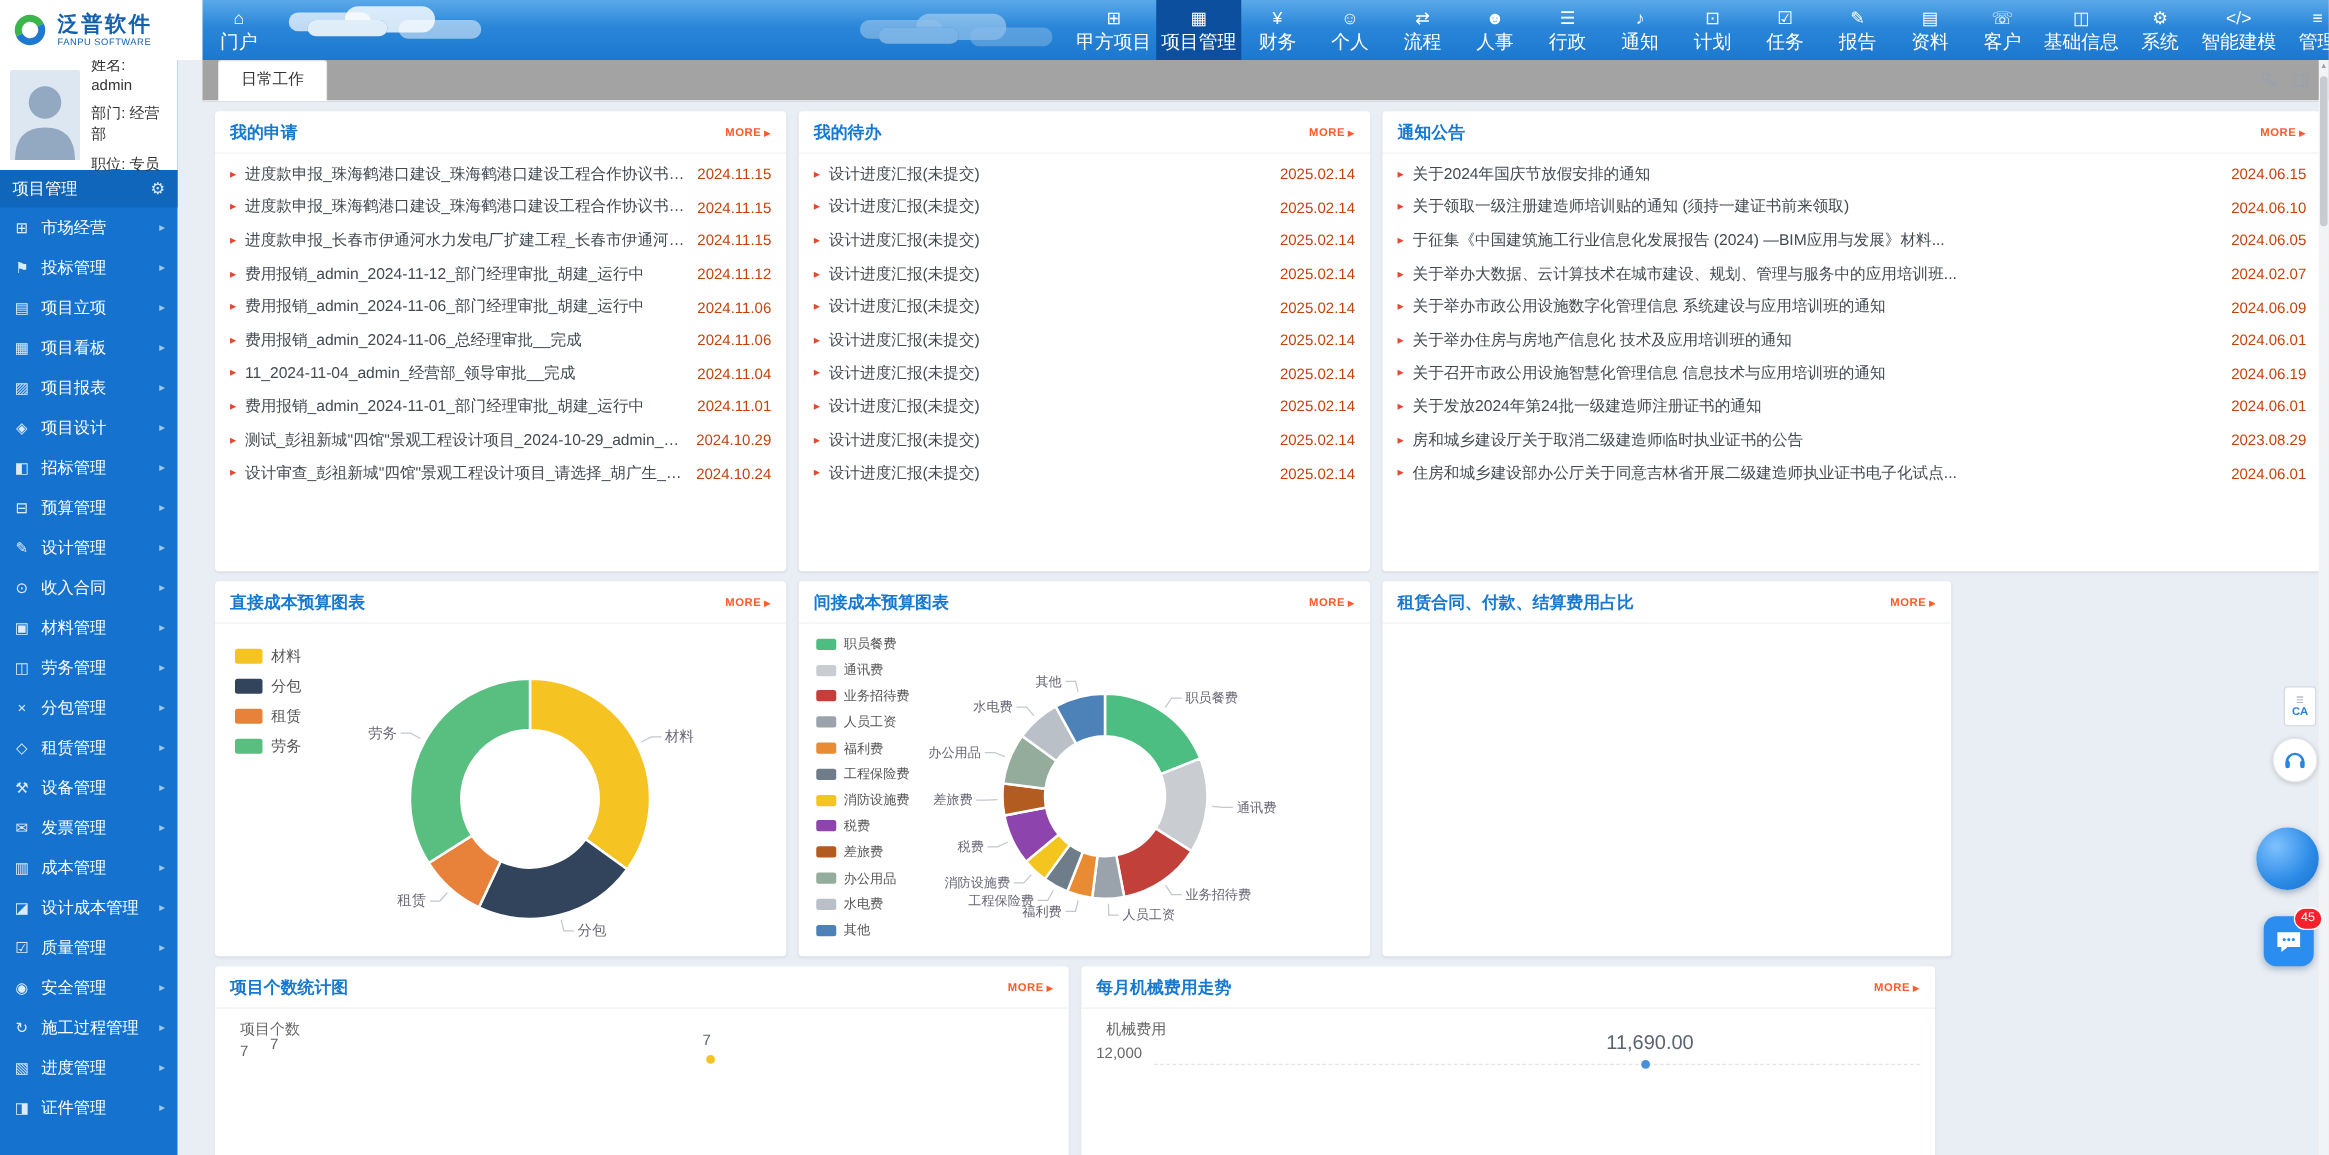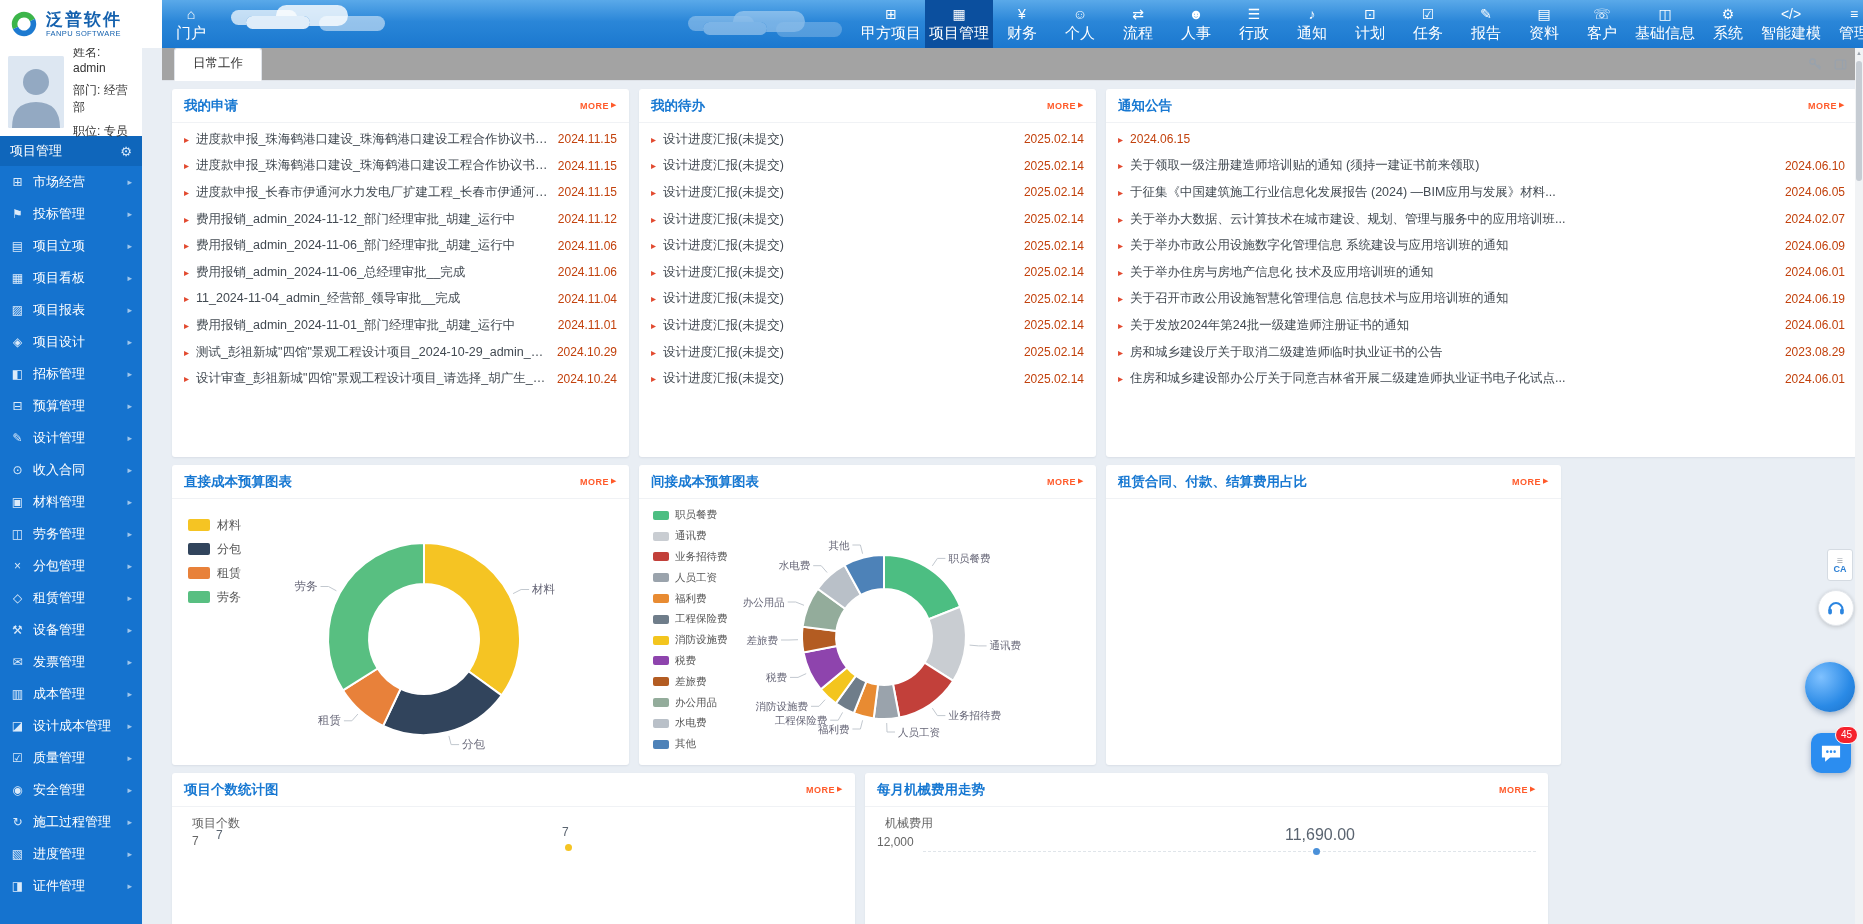--- a/index.html
+++ b/index.html
@@ -44,21 +44,21 @@
   .spacer{flex:1}
   .panel{background:#fff;border-radius:3px;box-shadow:0 1px 2px rgba(30,50,80,.08)}
   .w457{flex:0 0 457px;width:457px}
   .w455{flex:0 0 455px;width:455px}
   .w683{flex:0 0 683px;width:683px}
   .wfill{flex:1}
   .h305{height:368px}
   .h300{height:300px}
   .panel-head{height:34px;display:flex;align-items:center;justify-content:space-between;padding:0 12px;border-bottom:1px solid #f0f2f5}
   .panel-title{color:#1778d2;font-size:13.5px;font-weight:bold}
-  .more-btn{color:#ff5a2a;font-size:9px;font-weight:bold;letter-spacing:.5px;cursor:pointer;display:flex;align-items:flex-start;gap:2px}
+  .more-btn{color:#ff5a2a;font-size:9px;font-weight:bold;letter-spacing:.5px;cursor:pointer;display:flex;align-items:flex-end;gap:2px}
   .more-arrow{font-size:7px}
   
   .plist{list-style:none;padding:3px 12px 0}
   .list-item{display:flex;align-items:center;height:26.6px;font-size:12.5px;color:#424a52;cursor:pointer}
   .bullet{color:#e2492f;font-size:10px;margin-right:7px;flex:0 0 auto}
   .li-text{flex:1;overflow:hidden;white-space:nowrap;text-overflow:ellipsis;margin-right:10px}
   .li-date{color:#c2410c;font-size:12px;flex:0 0 auto}
   
   .chart-body{position:relative;height:266px;overflow:hidden}
   .legend{position:absolute;z-index:2}
@@ -482,20 +482,21 @@
         <div class="panel-head">
           <span class="panel-title">通知公告</span>
           <span class="more-btn">
               <span>MORE</span>
               <span class="more-arrow">▶</span>
             </span>
         </div>
         <ul class="plist" id="list-notices">
             <li class="list-item">
               <span class="bullet">▸</span>
+              <span class="li-text">关于2024年国庆节放假安排的通知</span>
               <span class="li-date">2024.06.15</span>
             </li>
             <li class="list-item">
               <span class="bullet">▸</span>
               <span class="li-text">关于领取一级注册建造师培训贴的通知 (须持一建证书前来领取)</span>
               <span class="li-date">2024.06.10</span>
             </li>
             <li class="list-item">
               <span class="bullet">▸</span>
               <span class="li-text">于征集《中国建筑施工行业信息化发展报告 (2024) —BIM应用与发展》材料...</span>

